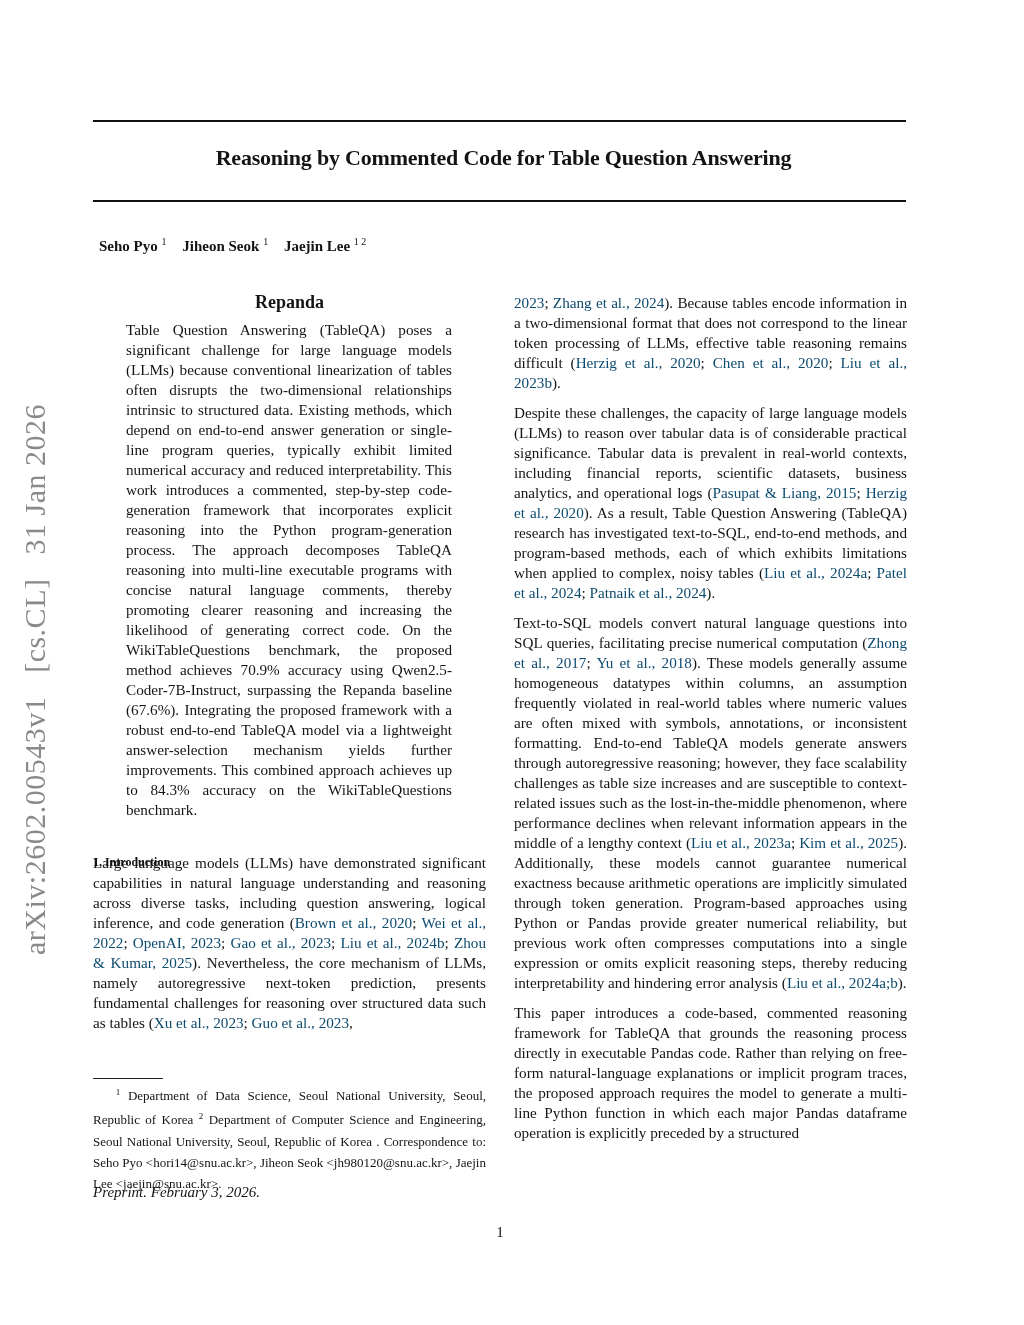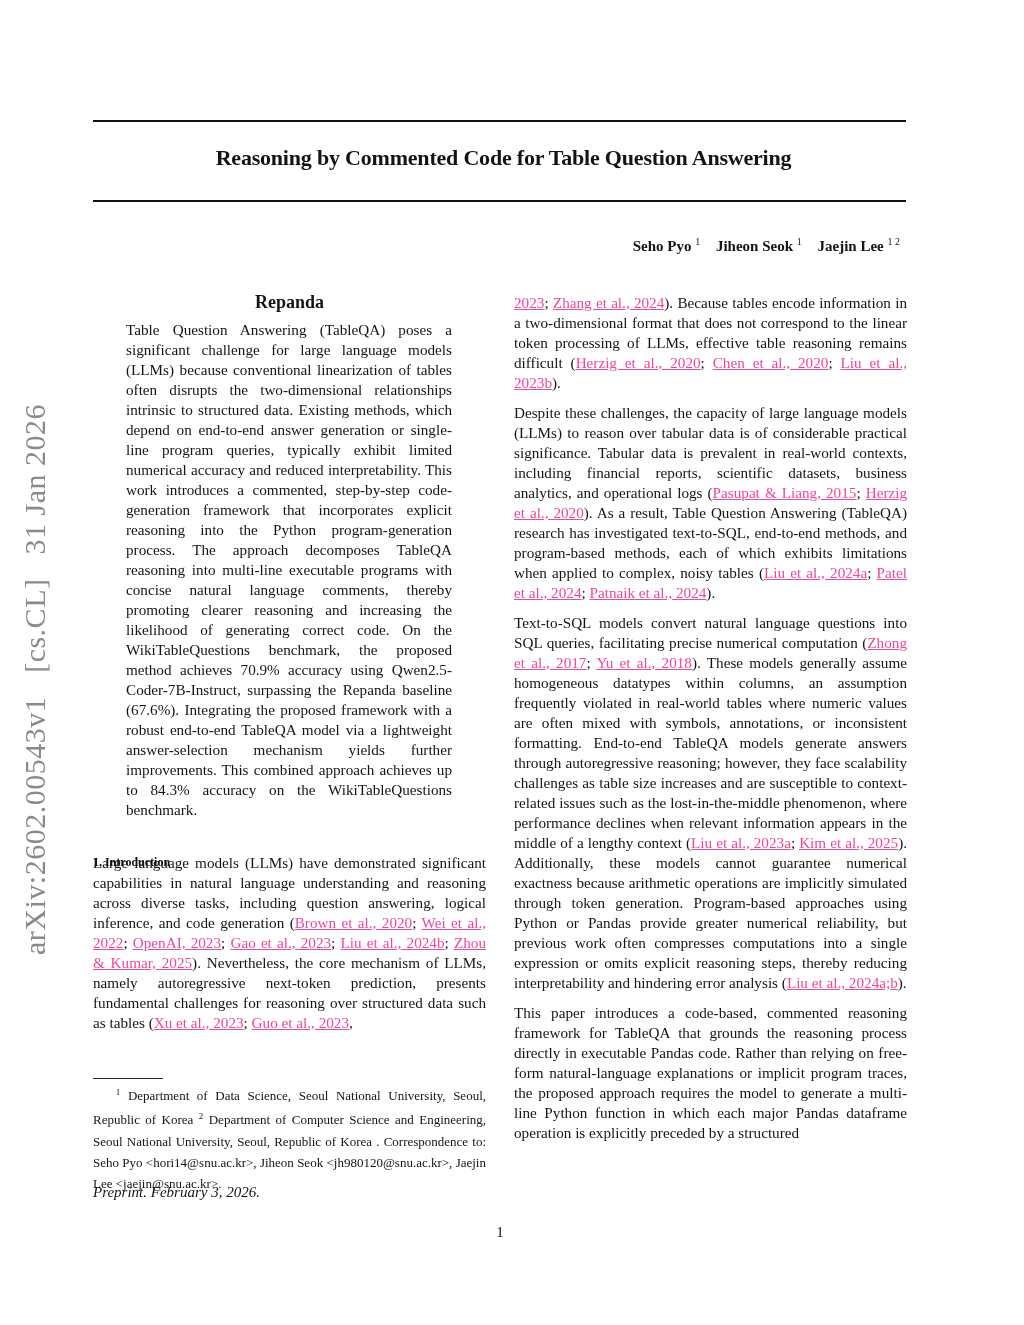--- a/index.html
+++ b/index.html
@@ -8,21 +8,21 @@
     font-family: "Liberation Serif", "DejaVu Serif", serif; color: #141414;
   }
   .rule { position: absolute; left: 93px; width: 813px; height: 2px; background: #111; }
   .rule.top { top: 120px; }
   .rule.bottom { top: 200px; }
   .title {
     position: absolute; top: 145px; left: 97px; width: 813px; text-align: center;
     font-weight: bold; font-size: 22px; letter-spacing: -0.2px;
   }
   .authors {
-    position: absolute; top: 236px; left: 93px; width: 813px; text-align: right;
+    position: absolute; top: 236px; left: 93px; width: 813px; text-align: left;
     font-weight: bold; font-size: 15px;
   }
   .authors .author { margin: 0 6px; }
   .authors sup { font-weight: normal; font-size: 10px; }
   .arxiv-stamp {
     position: absolute; left: 18px; top: 955px; transform-origin: left top;
     transform: rotate(-90deg); white-space: nowrap;
     font-size: 30px; color: #8a8a8a; letter-spacing: 0.5px;
   }
   .arxiv-stamp span { margin-right: 16px; }
@@ -35,21 +35,21 @@
   }
   .abstract-body {
     position: absolute; top: 320px; left: 126px; width: 326px;
     font-size: 15.2px; line-height: 20px; text-align: justify;
   }
   .section-title {
     position: absolute; top: 855px; left: 93px; font-weight: bold; font-size: 12px;
   }
   .intro-body { top: 853px; }
   p { margin: 0 0 10px 0; }
-  .cite { color: #ec4899; text-decoration: underline; }
+  .cite { color: #0c4a6e; }
   .footnote-rule { position: absolute; top: 1078px; left: 93px; width: 70px; height: 1px; background: #222; }
   .footnote {
     position: absolute; top: 1082px; left: 93px; width: 393px; font-size: 13px; line-height: 21px;
     text-align: justify;
   }
   .footnote sup { font-size: 9px; }
   .preprint {
     position: absolute; top: 1184px; left: 93px; font-style: italic; font-size: 15px;
   }
   .page-number {

